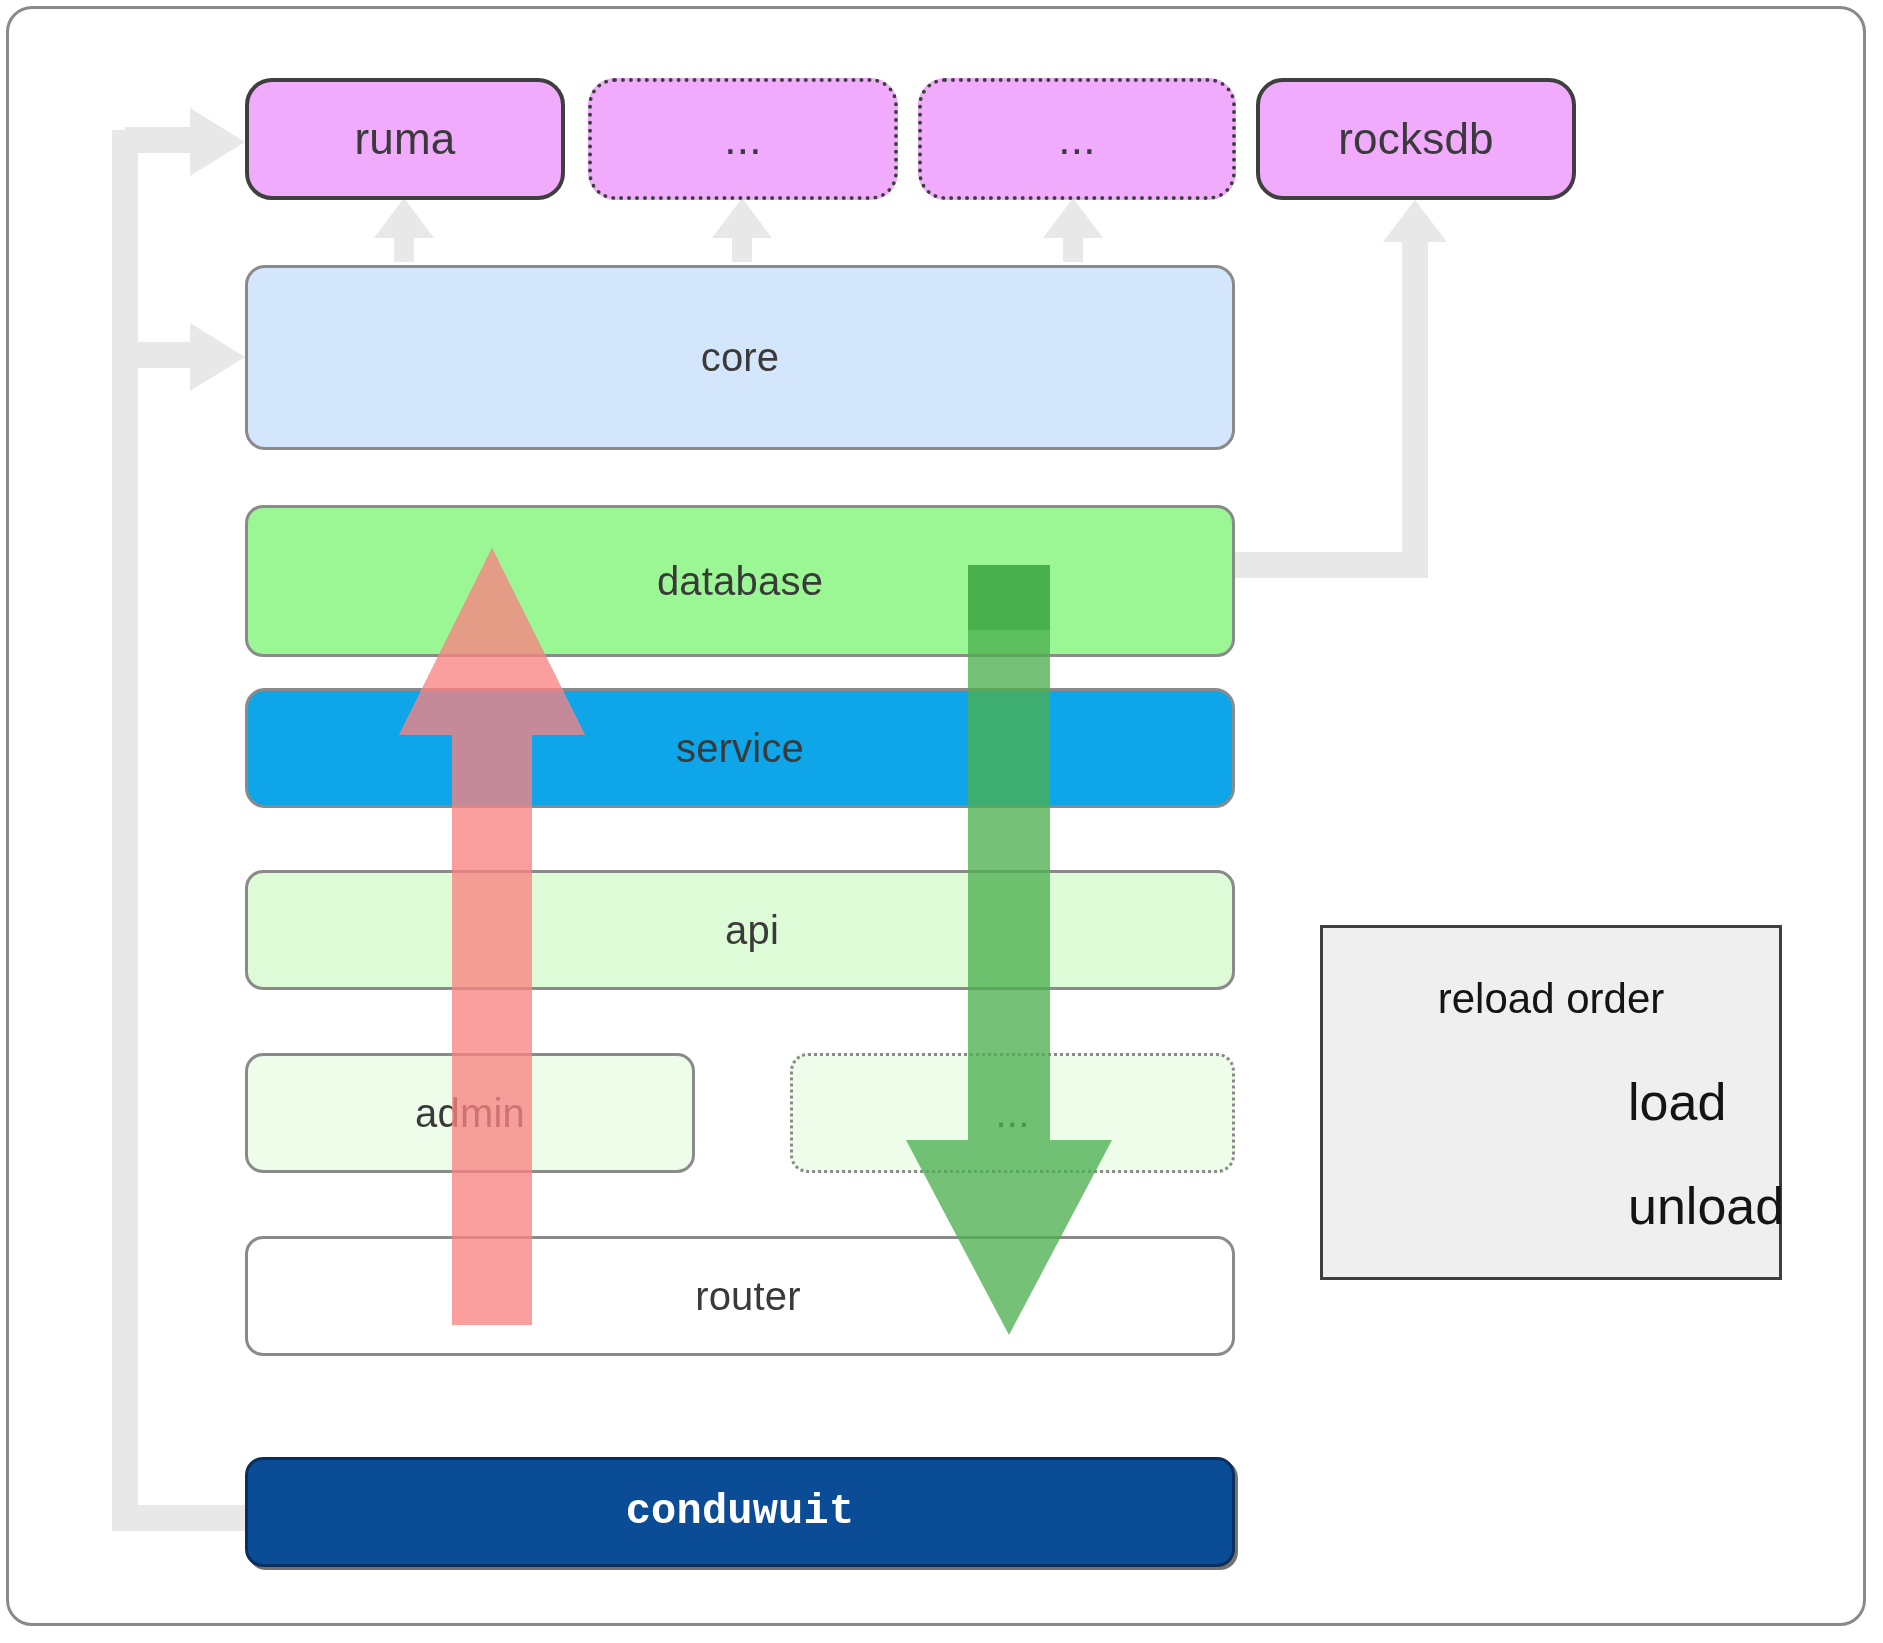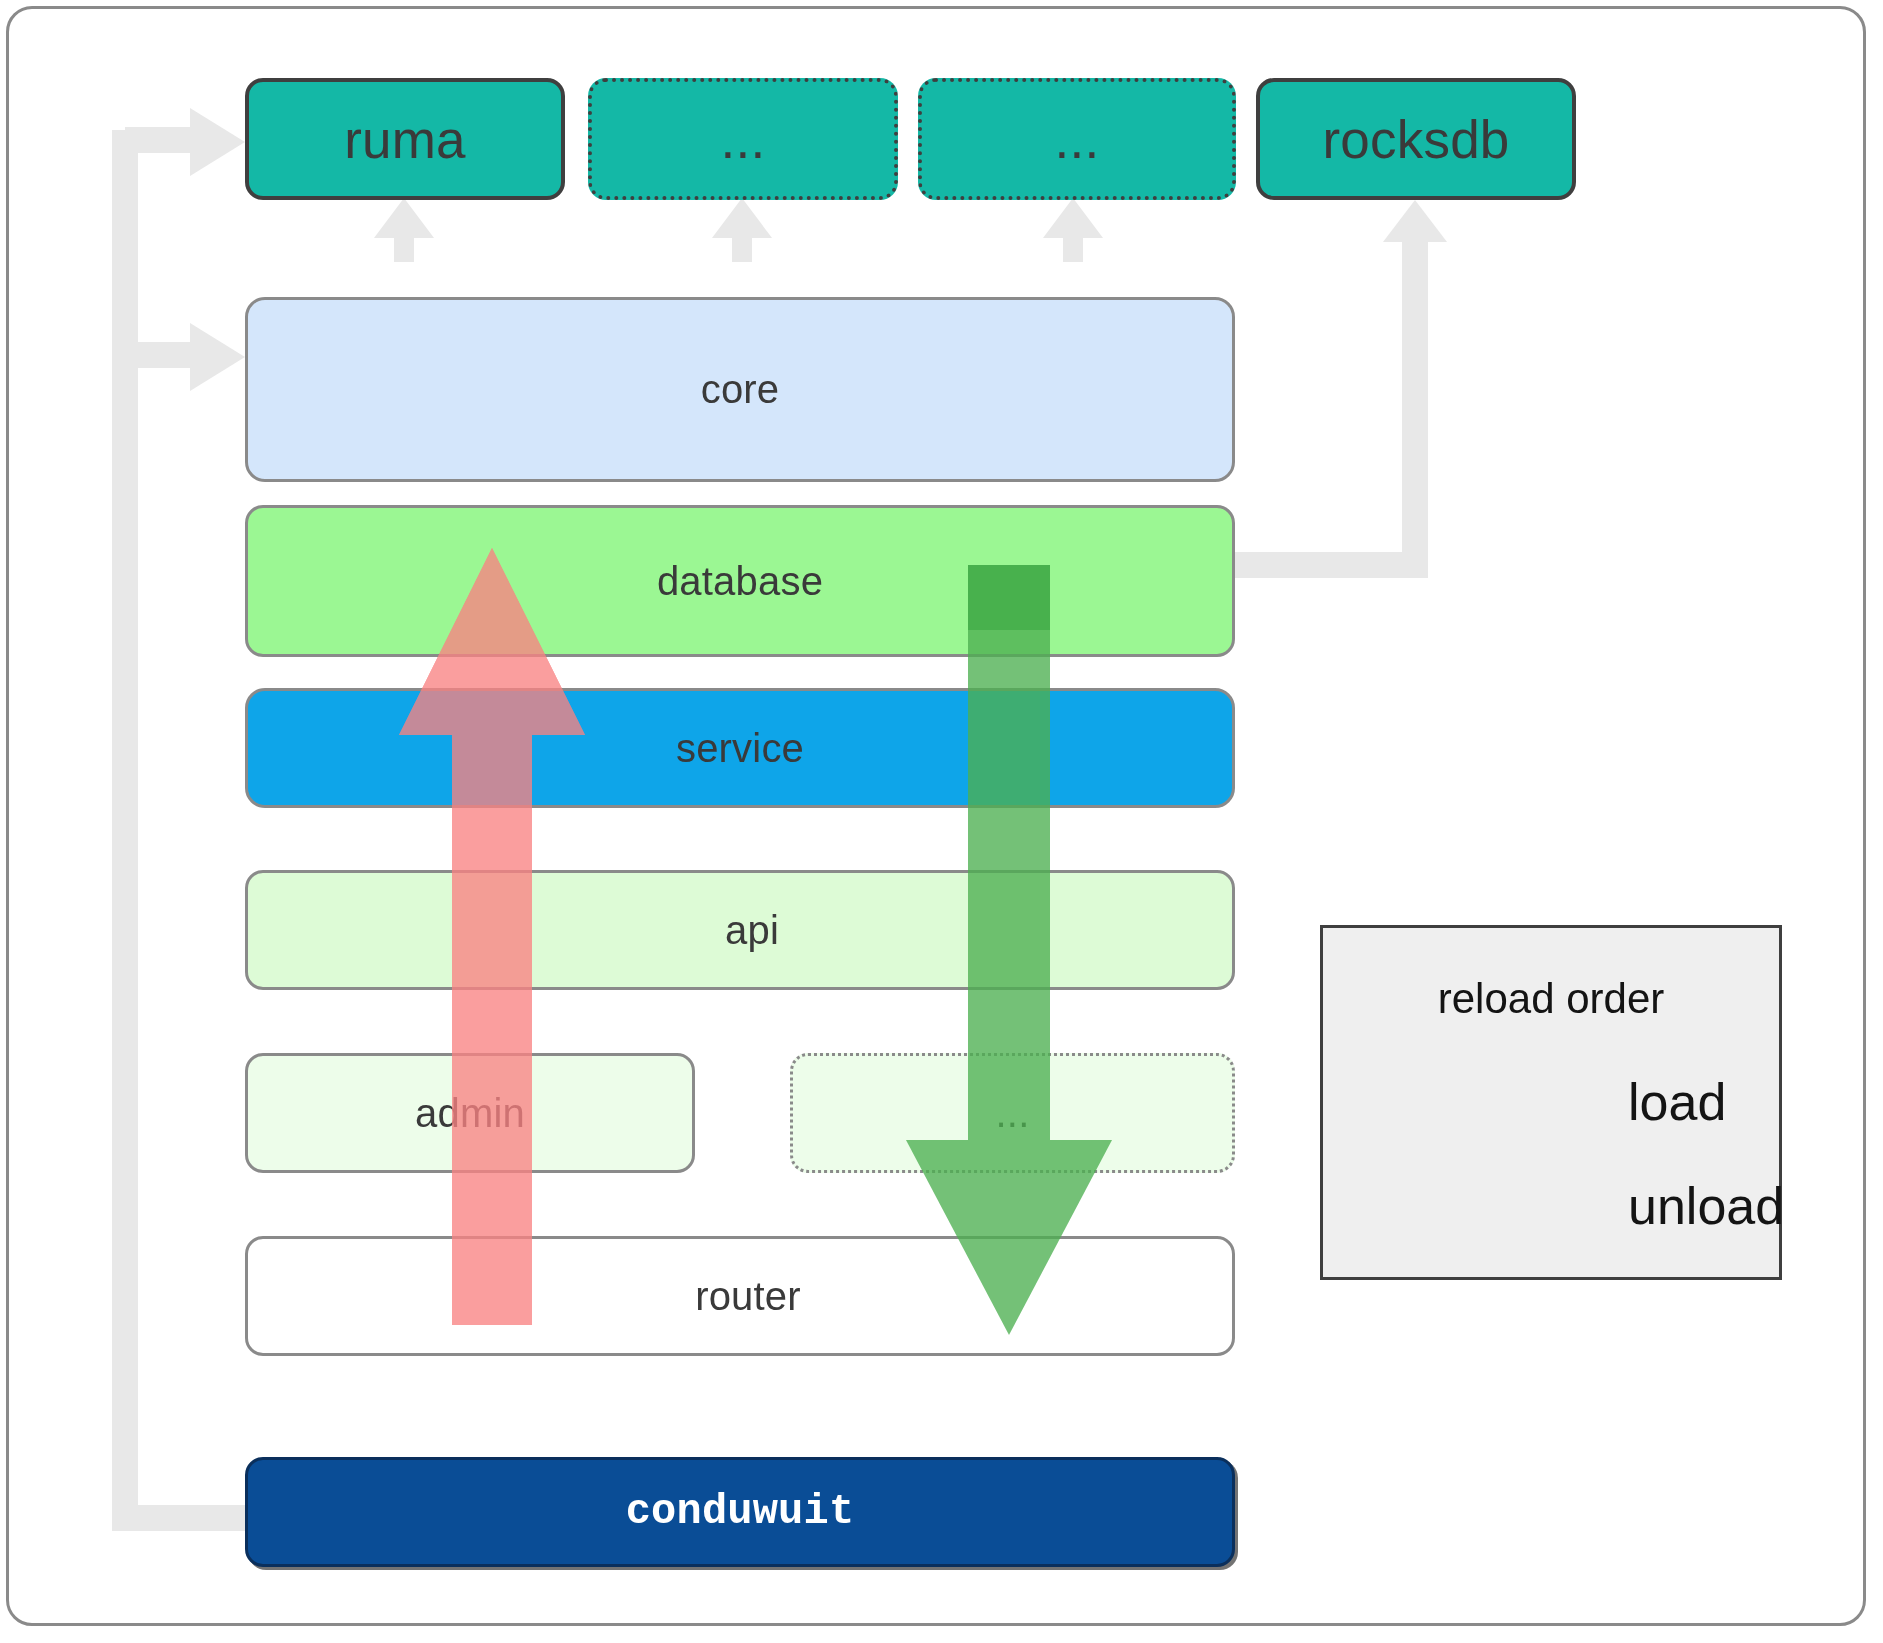--- a/index.html
+++ b/index.html
@@ -17,24 +17,24 @@
   }
   .node{
     position:absolute;box-sizing:border-box;
     display:flex;align-items:center;justify-content:center;
     color:#3a3a3a;
     letter-spacing:.2px;
   }
   .node .lbl{position:relative;z-index:2;}
 
   
-  .peach{background:#14b8a6;border:4px solid #3f3f3f;border-radius:18px;font-size:53px;}
+  .peach{background:#f0abfc;border:4px solid #3f3f3f;border-radius:27px;font-size:44px;}
   .peach.dotted{border:4px dotted #3f3f3f;}
 
-  .blue{background:#d4e6fb;border:3px solid #8a8a8a;border-radius:20px;font-size:40px;margin-top:32px;}
+  .blue{background:#d4e6fb;border:3px solid #8a8a8a;border-radius:20px;font-size:40px;}
 
   .g1{background:#9bf793;border:3px solid #8a8a8a;border-radius:18px;font-size:40px;}
   .g2{background:#0ea5e9;border:3px solid #8a8a8a;border-radius:20px;font-size:40px;}
   .g3{background:#ddfbd6;border:3px solid #8a8a8a;border-radius:18px;font-size:40px;}
   .g4{background:#edfdea;border:3px solid #8a8a8a;border-radius:18px;font-size:40px;}
   .g4.dotted{border:3px dotted #8a8a8a;}
   .white{background:#ffffff;border:3px solid #8a8a8a;border-radius:18px;font-size:40px;padding-left:16px;}
 
   .navy{background:#0a4d96;border:3px solid #0a2f5c;border-radius:18px;font-size:42px;color:#ffffff;font-weight:bold;
         box-shadow:3px 3px 0 rgba(0,0,0,.55);}

